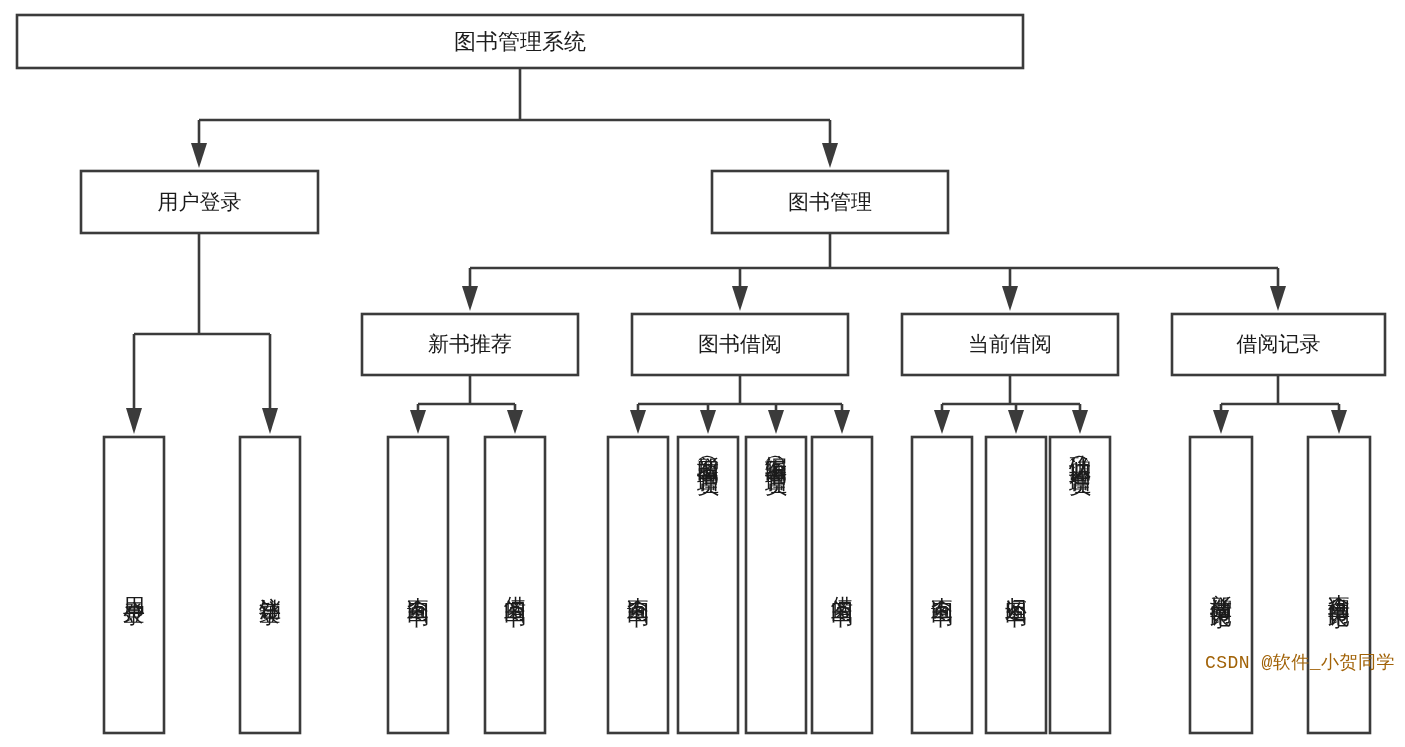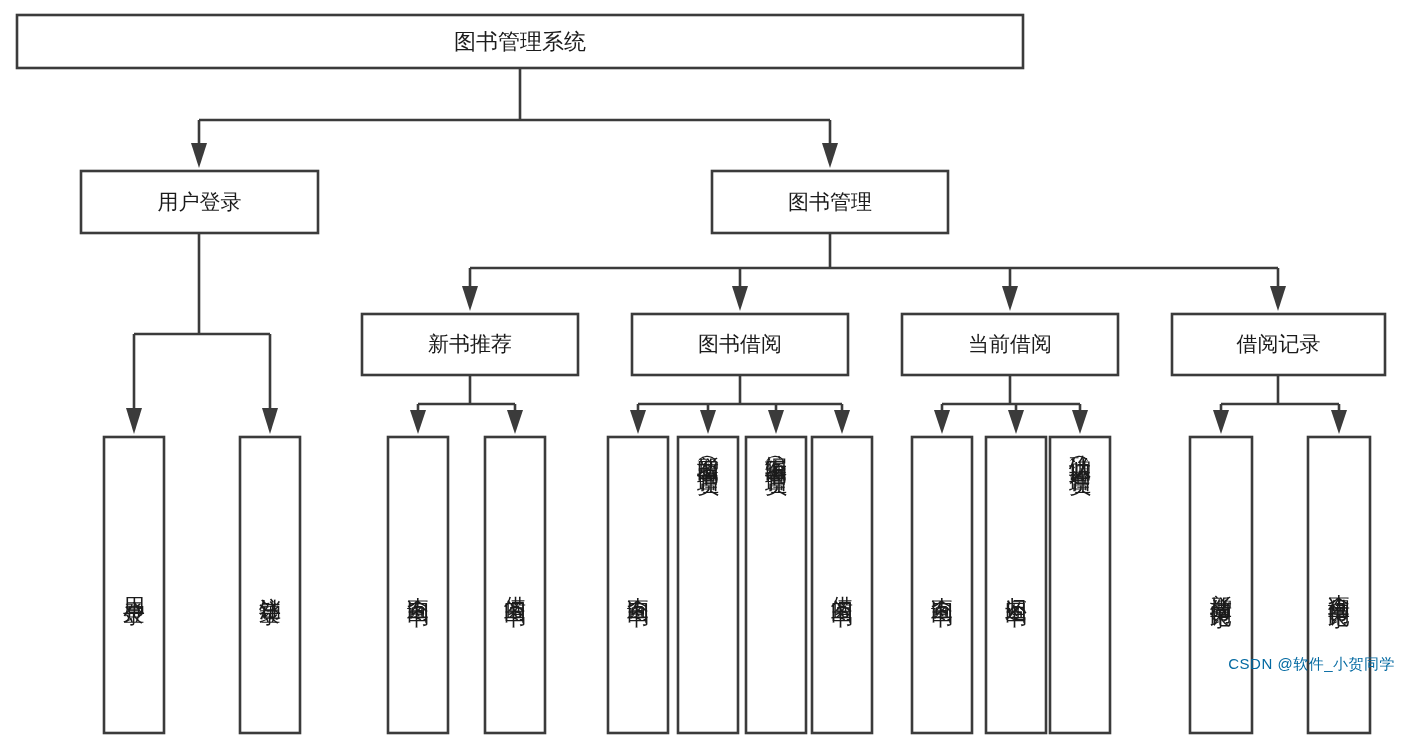--- a/index.html
+++ b/index.html
@@ -64,23 +64,23 @@
     stroke-width: 2.6;
     fill: none;
   }
   .arrow-head {
     fill: #3b3b3b;
   }
   .watermark {
     position: absolute;
     right: 10px;
     bottom: 6px;
-    font-family: Liberation Sans, sans-serif;
-    font-size: 15px;
-    color: #0369a1;
+    font-family: Liberation Mono, monospace;
+    font-size: 18px;
+    color: #a16207;
     letter-spacing: 0.5px;
     white-space: nowrap;
   }
 </style>
 </head>
 <body>
 
 <div id="diagram-root">
 
   <svg class="diagram" viewBox="0 0 1405 747">

